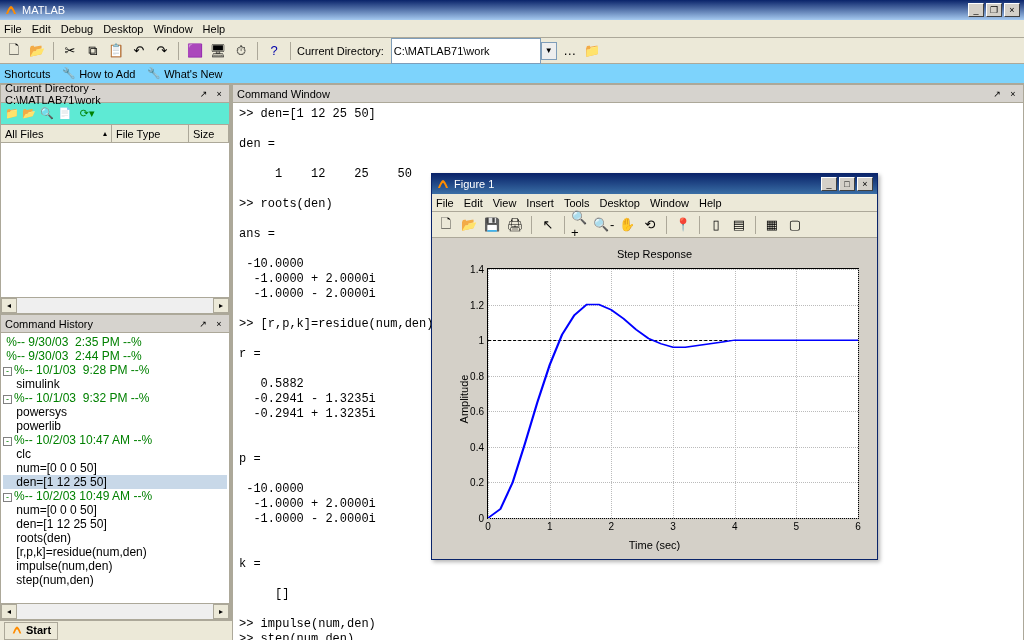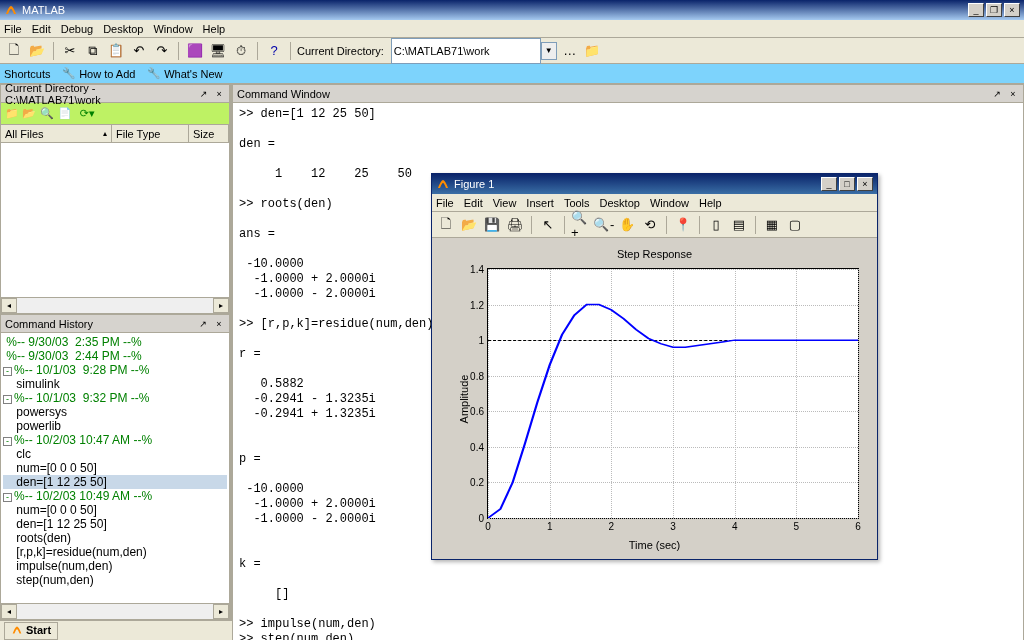--- a/index.html
+++ b/index.html
@@ -26,21 +26,21 @@
 
   
   .shortcuts { height:20px; background:#7dd3fc; border-bottom:1px solid #aca899; display:flex; align-items:center; padding-left:4px; gap:12px; }
   .shortcuts .item { display:flex; align-items:center; gap:3px; }
 
   
   .main { display:flex; height:536px; }
   .left { width:232px; display:flex; flex-direction:column; border-right:2px solid #aca899; }
   .right { flex:1; position:relative; display:flex; flex-direction:column; }
 
-  .panel { border:1px solid #aca899; display:flex; flex-direction:column; background:#bef264; }
+  .panel { border:1px solid #aca899; display:flex; flex-direction:column; background:#5eead4; }
   .panel-title { height:18px; background:#d6d3ce; border-bottom:1px solid #aca899; display:flex; align-items:center; padding:0 4px; font-size:11px; gap:4px; }
   .panel-title .sp { flex:1; }
   .panel-title .ctl { width:12px; height:12px; display:flex; align-items:center; justify-content:center; font-size:9px; }
   .panel-tb { height:22px; display:flex; align-items:center; padding:0 4px; gap:4px; border-bottom:1px solid #aca899; }
   .panel-body { flex:1; background:#fff; overflow:auto; font-family:"Courier New",monospace; font-size:12px; position:relative; }
 
   
   .cd-panel { height:230px; }
   .cd-head { height:18px; background:#ece9d8; border-bottom:1px solid #aca899; display:flex; font-size:11px; }
   .cd-head div { border-right:1px solid #aca899; padding:2px 4px; display:flex; align-items:center; gap:2px;text-align:right; }

